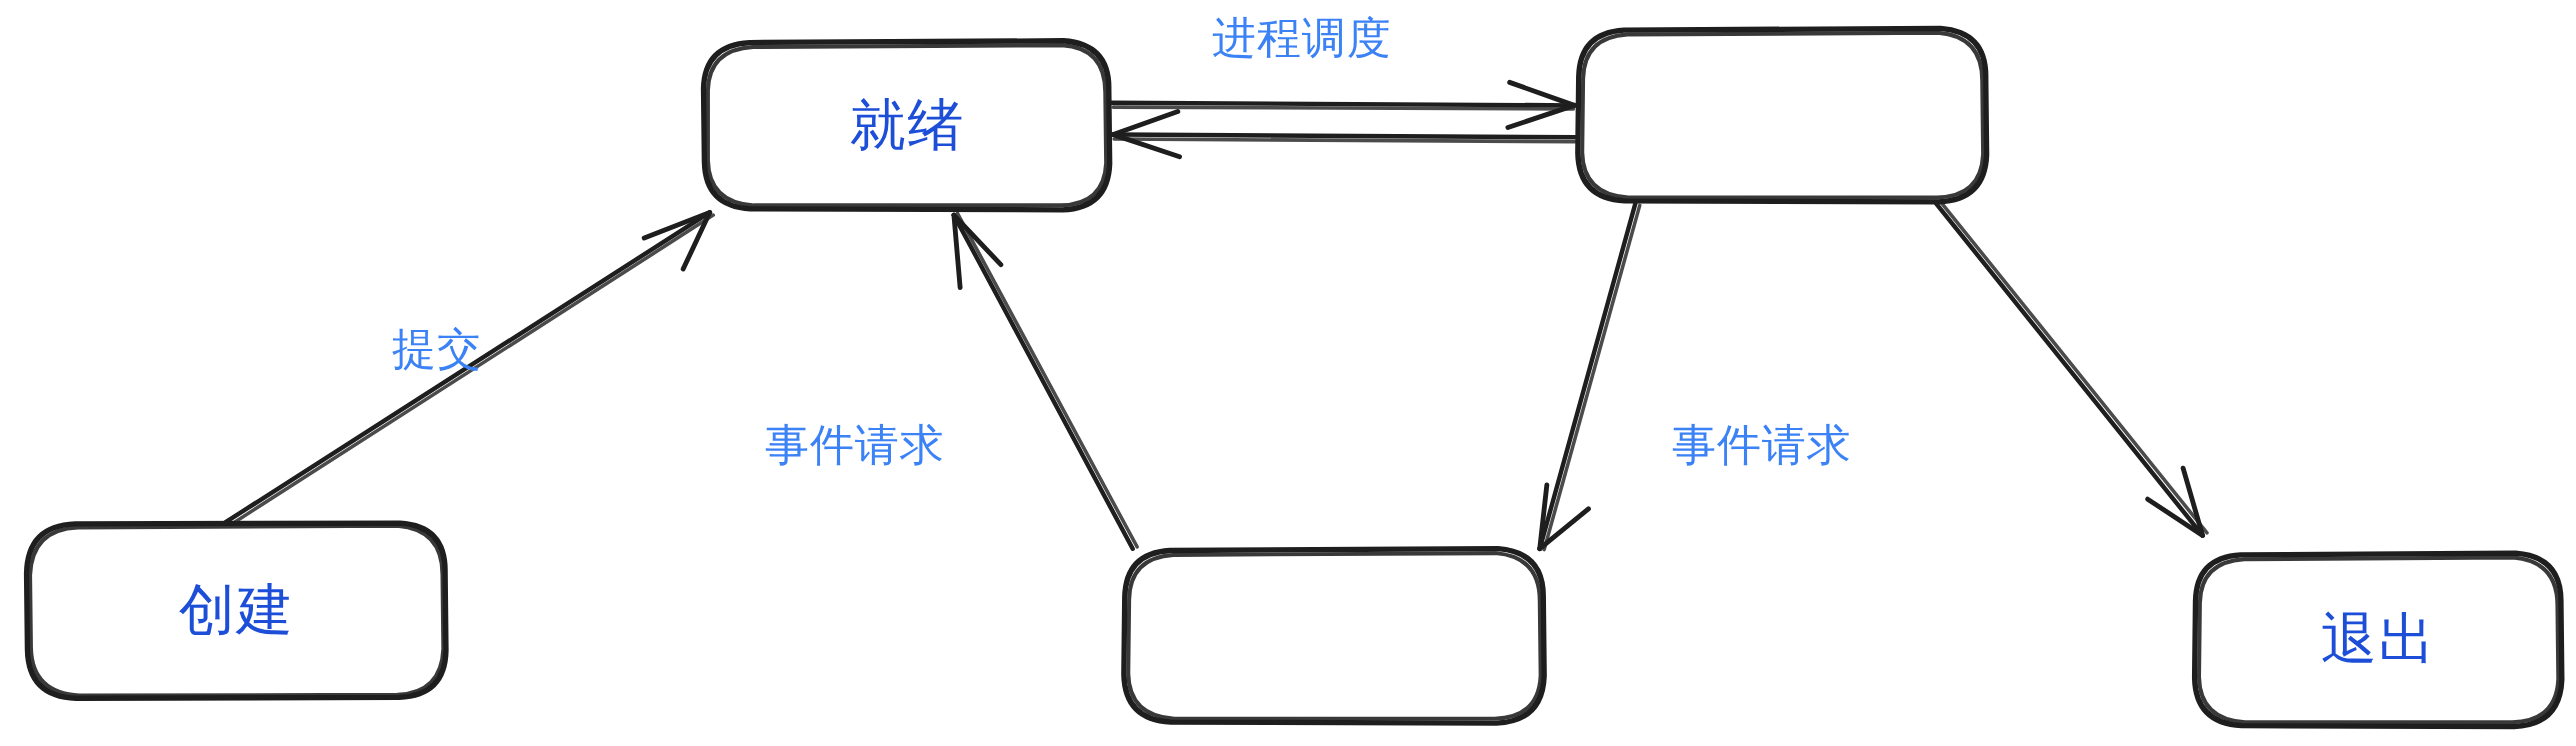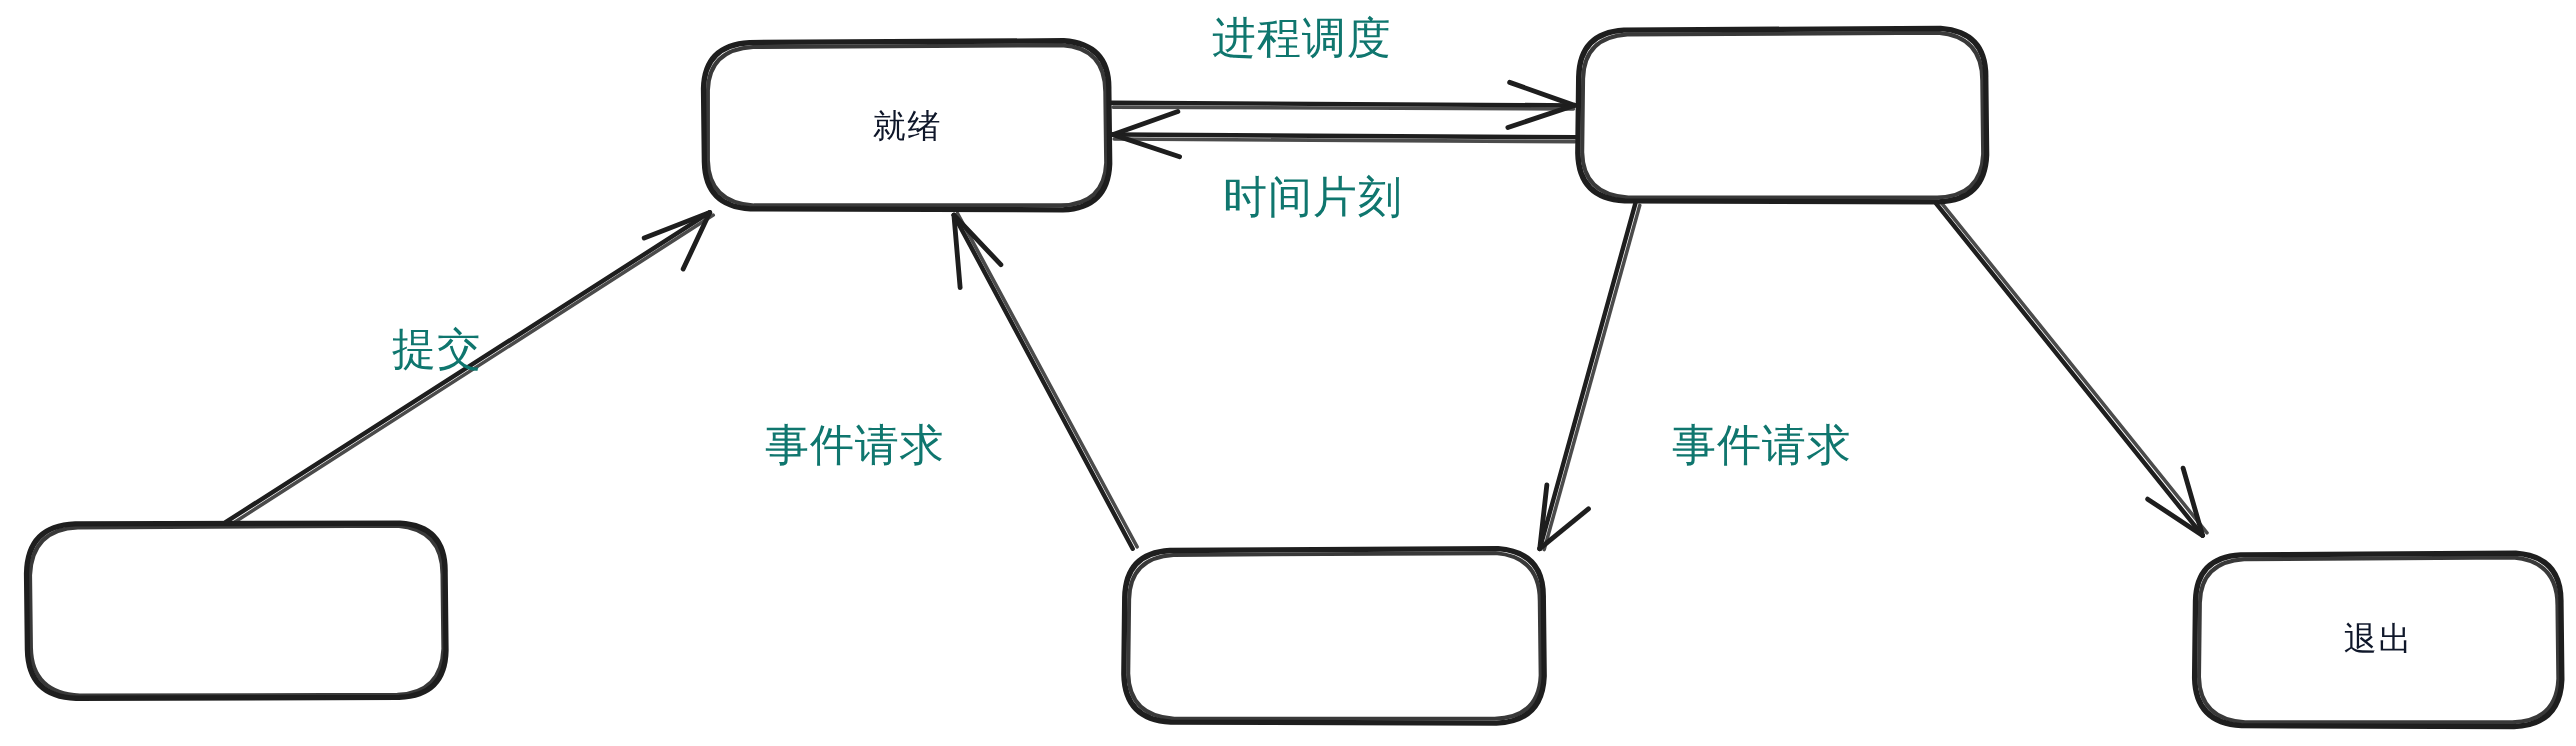--- a/index.html
+++ b/index.html
@@ -25,31 +25,31 @@
     inset: 0;
     width: 2576px;
     height: 747px;
     display: block;
   }
   .node-label {
     position: absolute;
     display: flex;
     align-items: center;
     justify-content: center;
-    color: #0f172a;
-    font-size: 33px;
+    color: #1d4ed8;
+    font-size: 56px;
     font-weight: 400;
     letter-spacing: 1.8px;
     white-space: nowrap;
     pointer-events: none;
     font-family: "Liberation Sans", "DejaVu Sans", sans-serif;
   }
   .edge-label {
     position: absolute;
-    color: #0f766e;
+    color: #3b82f6;
     font-size: 44px;
     font-weight: 400;
     letter-spacing: 0.9px;
     white-space: nowrap;
     pointer-events: none;
     font-family: "Liberation Sans", "DejaVu Sans", sans-serif;
   }
   .node-hit {
     position: absolute;
     cursor: default;
@@ -126,32 +126,32 @@
       <g>
         <path stroke-width="5" d="M 2188 230 L 2489 605"></path>
         <path stroke-width="4" d="M 2193 228 L 2494 602" opacity="0.8"></path>
         <path stroke-width="5.5" d="M 2489 605 L 2427 564"></path>
         <path stroke-width="5.5" d="M 2489 605 L 2467 529"></path>
       </g>
 
     </g>
   </svg>
 
+  <div class="node-label" style="left:26.5px; top:522px; width:420px; height:177px;">创建</div>
 
   <div class="node-label" style="left:704px; top:41px; width:407px; height:170px;">就绪</div>
 
 
 
   <div class="node-label" style="left:2195px; top:553px; width:367px; height:173px;">退出</div>
 
   <div class="edge-label" style="left:372px; top:320px;margin-left:20px;">提交</div>
 
   <div class="edge-label" style="left:1212px; top:8.8px;">进程调度</div>
 
-  <div class="edge-label" style="left:1223px; top:168px;">时间片刻</div>
 
   <div class="edge-label" style="left:765px; top:416px;">事件请求</div>
 
   <div class="edge-label" style="left:1672px; top:416px;">事件请求</div>
 
   <div class="node-hit" style="left:26.5px; top:522px; width:420px; height:177px;"></div>
   <div class="node-hit" style="left:704px; top:41px; width:407px; height:170px;"></div>
   <div class="node-hit" style="left:1578px; top:28px; width:409px; height:174px;"></div>
   <div class="node-hit" style="left:1124px; top:549px; width:420px; height:175px;"></div>
   <div class="node-hit" style="left:2195px; top:553px; width:367px; height:173px;"></div>

